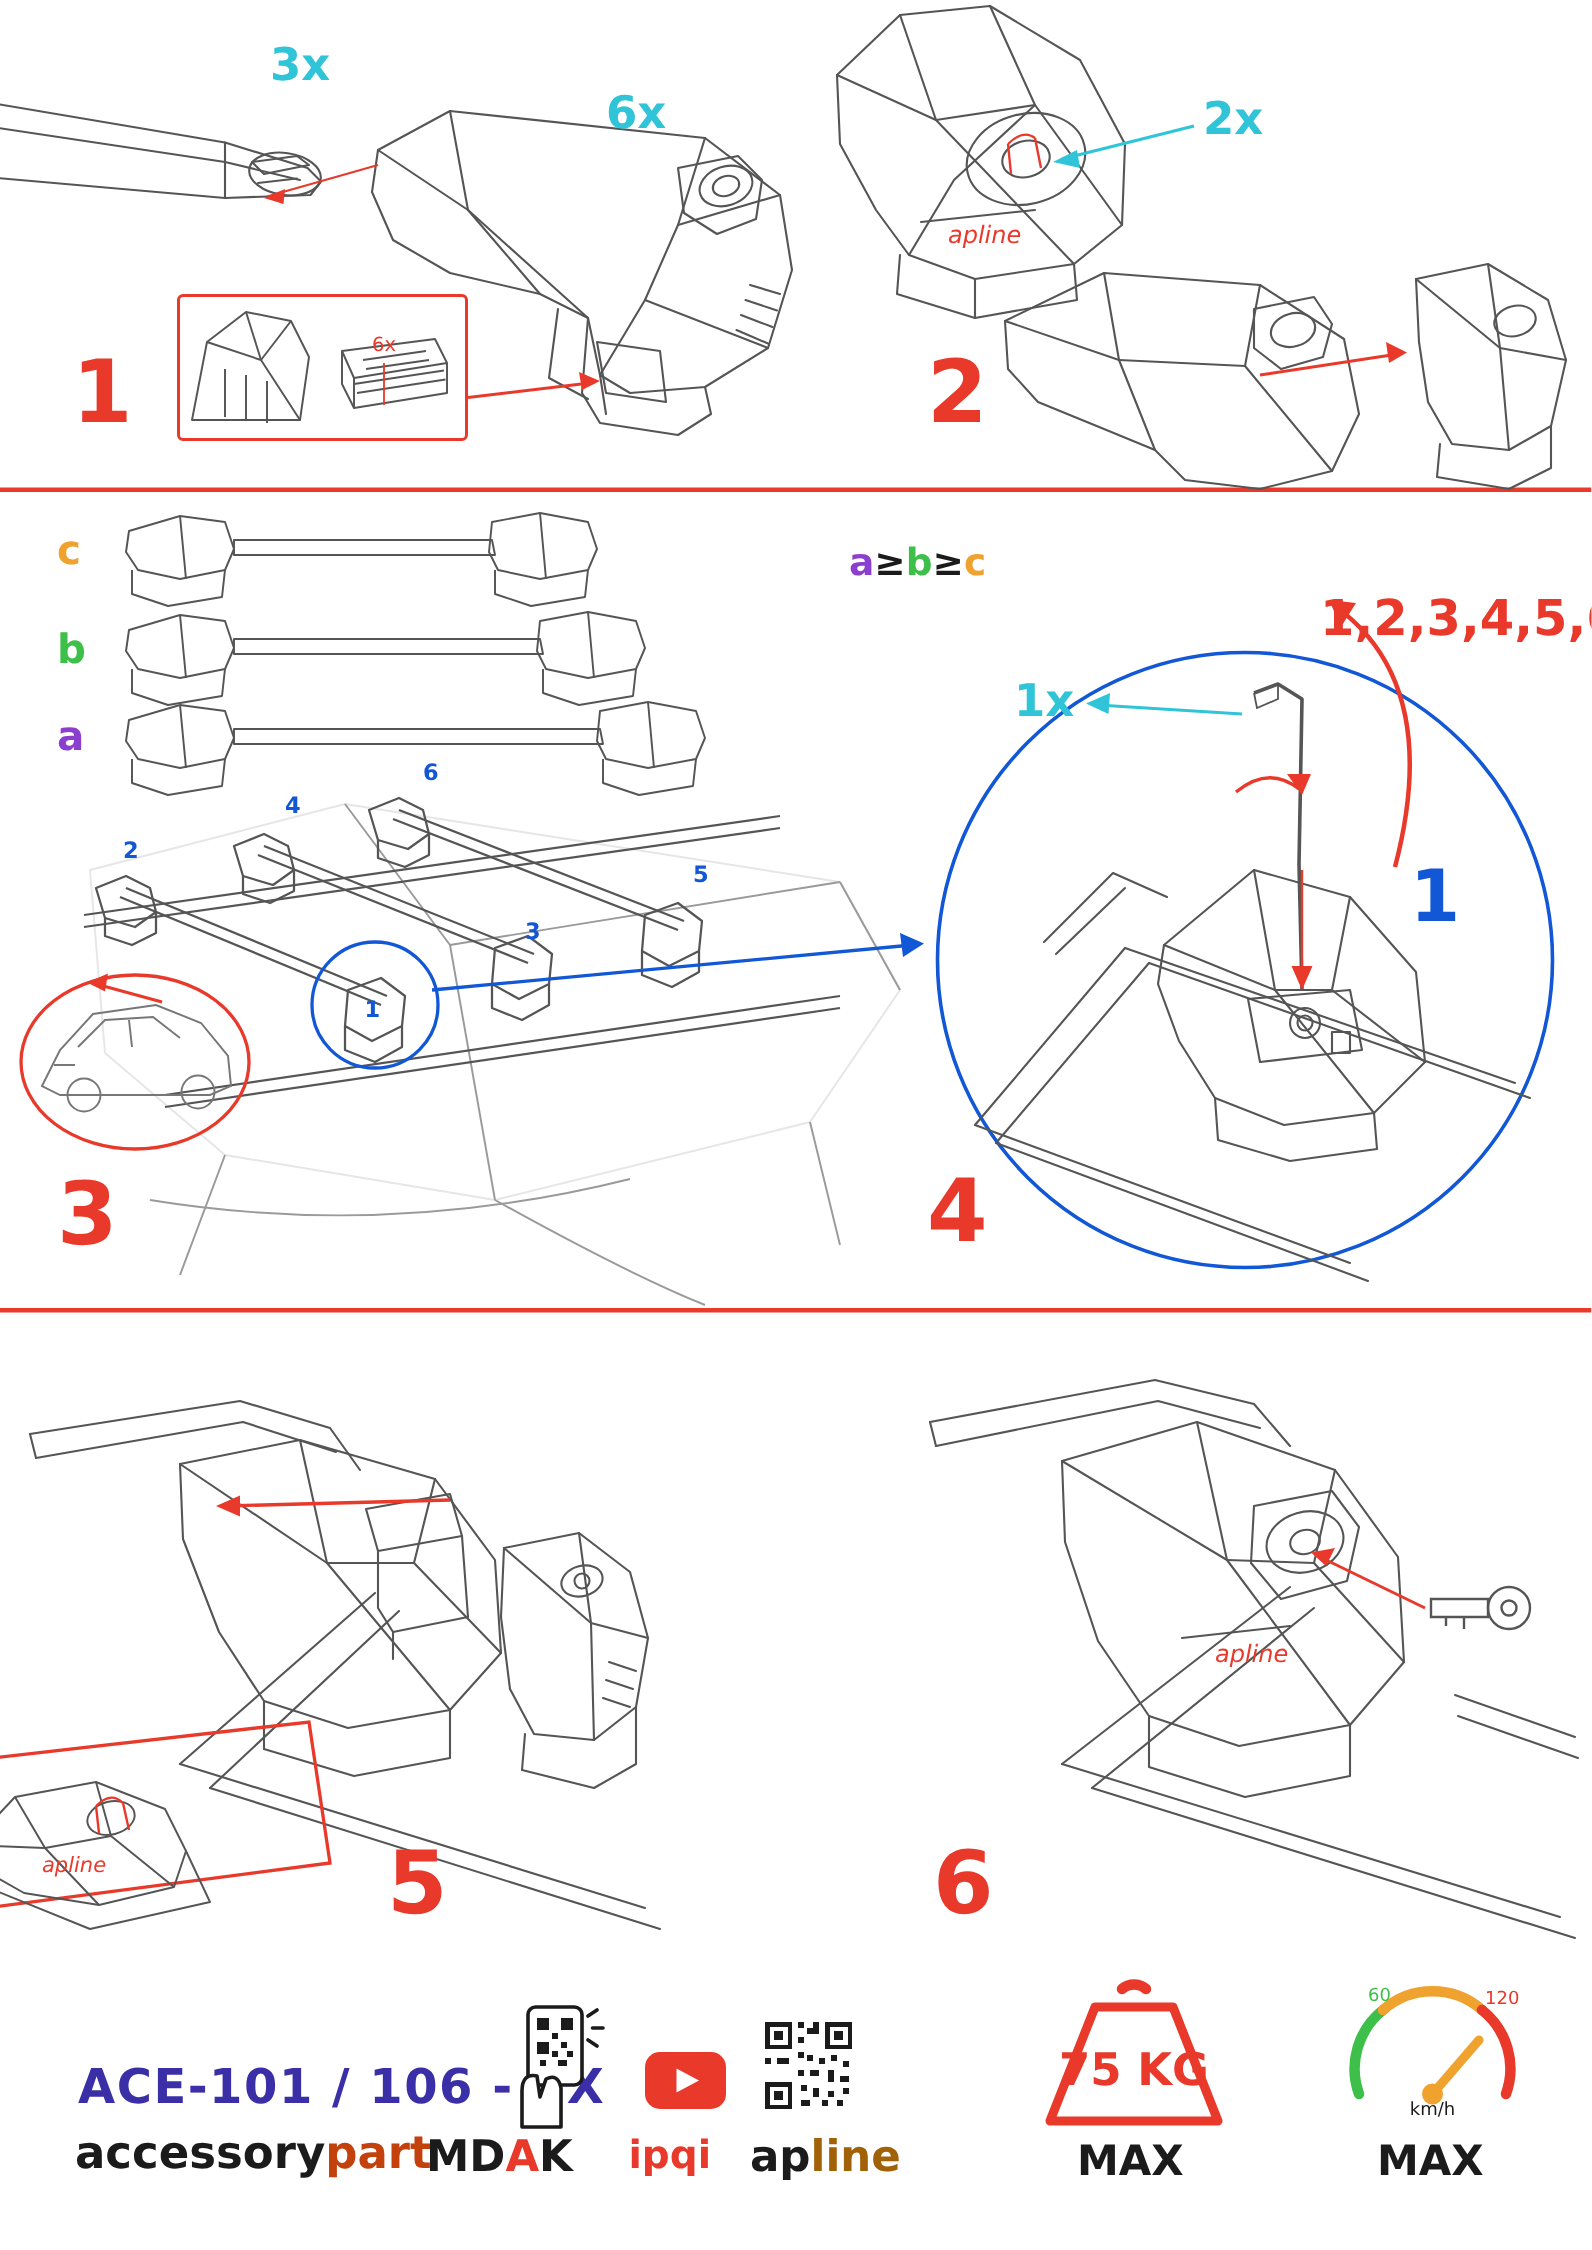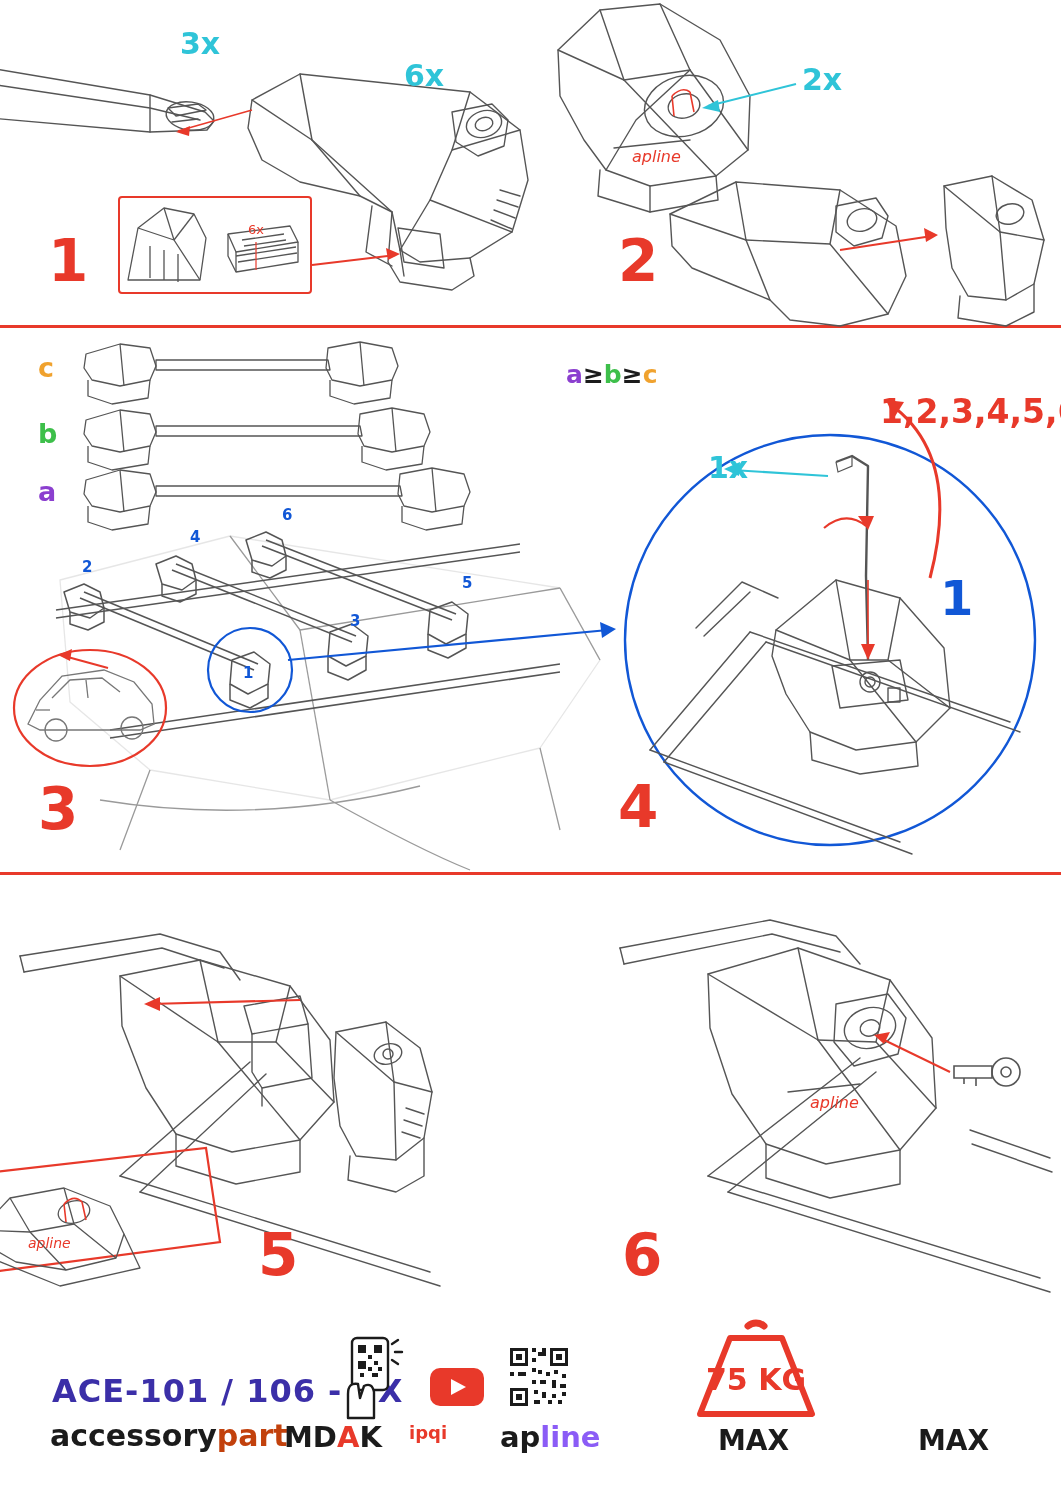--- a/index.html
+++ b/index.html
@@ -63,23 +63,23 @@
   .prod-code{
     position:absolute;left:52px;top:1372px;
     font-family:"DejaVu Sans",sans-serif;font-weight:bold;font-size:32px;color:#3b2fa8;
     letter-spacing:1px;
   }
   .brand1{position:absolute;left:50px;top:1418px;font-family:"DejaVu Sans",sans-serif;font-weight:bold;font-size:30px;}
   .brand1 .b1a{color:#1b1b1b;}
   .brand1 .b1b{color:#c2410c;}
   .brand-mdak{position:absolute;left:284px;top:1420px;font-family:"DejaVu Sans",sans-serif;font-weight:bold;font-size:29px;color:#1b1b1b;}
   .brand-mdak .accent{color:#e8392a;}
-  .brand-ipqi{position:absolute;left:409px;top:1422px;font-family:"DejaVu Sans",sans-serif;font-weight:bold;font-size:18px;color:#e8392a;}
+  .brand-ipqi{position:absolute;left:419px;top:1422px;font-family:"DejaVu Sans",sans-serif;font-weight:bold;font-size:26px;color:#e8392a;}
   .brand-apline{position:absolute;left:500px;top:1420px;font-family:"DejaVu Sans",sans-serif;font-weight:bold;font-size:29px;color:#1b1b1b;}
-  .brand-apline .accent{color:#8b5cf6;}
+  .brand-apline .accent{color:#a16207;}
 
   .maxlabel{
     position:absolute;font-family:"DejaVu Sans",sans-serif;font-weight:bold;font-size:28px;color:#1b1b1b;
   }
   .kgtext{
     font-family:"DejaVu Sans",sans-serif;font-weight:bold;font-size:30px;fill:#e8392a;
   }
 
   .qr{position:absolute;background:#fff;}
   .qr svg{shape-rendering:crispEdges;}
@@ -384,21 +384,21 @@
         <path d="M330 248 Q362 126 290 74"></path>
       </g>
       <polygon points="286,70 304,72 294,88" fill="#e8392a"></polygon>
 
       <g fill="none" stroke="#2fc4d8" stroke-width="2">
         <path d="M132 140 L228 146"></path>
       </g>
       <polygon points="124,139 140,132 139,146" fill="#2fc4d8"></polygon>
     </svg>
 
-    <div class="qty abs" style="left:108px;top:120px;">1x</div>
+    <div class="qty abs" style="left:76px;top:120px;">1x</div>
     <div class="seq" style="left:280px;top:62px;">1,2,3,4,5,6</div>
     <div class="bignum-blue" style="left:340px;top:240px;">1</div>
     <div class="stepnum abs" style="left:18px;top:448px;">4</div>
   </div>
 
   <div class="abs" id="panel5">
     <svg width="540" height="450" viewBox="0 0 540 450">
       <g fill="none" stroke="#555" stroke-width="1.4" stroke-linejoin="round" stroke-linecap="round">
 
         <path d="M20 80 L160 58 L220 76 L240 104"></path>
@@ -577,15 +577,27 @@
 
   <div class="abs" style="left:686px;top:1310px;">
     <svg width="140" height="110" viewBox="0 0 140 110">
       <path d="M62 16 A12 12 0 0 1 78 16" fill="none" stroke="#e8392a" stroke-width="7" stroke-linecap="round"></path>
       <path d="M44 28 L96 28 L126 104 L14 104 Z" fill="none" stroke="#e8392a" stroke-width="6" stroke-linejoin="round"></path>
       <text x="70" y="80" text-anchor="middle" class="kgtext">75 KG</text>
     </svg>
   </div>
   <div class="maxlabel" style="left:718px;top:1424px;">MAX</div>
 
+  <div class="abs" style="left:890px;top:1306px;">
+    <svg width="130" height="112" viewBox="0 0 130 112">
+      <path d="M16 90 A50 50 0 0 1 32 34" fill="none" stroke="#3dbf4a" stroke-width="7" stroke-linecap="round"></path>
+      <path d="M32 34 A50 50 0 0 1 98 34" fill="none" stroke="#f0a22e" stroke-width="7" stroke-linecap="round"></path>
+      <path d="M98 34 A50 50 0 0 1 114 90" fill="none" stroke="#e8392a" stroke-width="7" stroke-linecap="round"></path>
+      <circle cx="65" cy="90" r="7" fill="#f0a22e"></circle>
+      <path d="M65 90 L96 54" stroke="#f0a22e" stroke-width="6" stroke-linecap="round"></path>
+      <text x="22" y="28" font-family="DejaVu Sans, sans-serif" font-size="12" fill="#3dbf4a">60</text>
+      <text x="100" y="30" font-family="DejaVu Sans, sans-serif" font-size="12" fill="#e8392a">120</text>
+      <text x="65" y="104" text-anchor="middle" font-family="DejaVu Sans, sans-serif" font-size="12" fill="#1b1b1b">km/h</text>
+    </svg>
+  </div>
   <div class="maxlabel" style="left:918px;top:1424px;">MAX</div>
 
 </div>
 
 </body></html>

